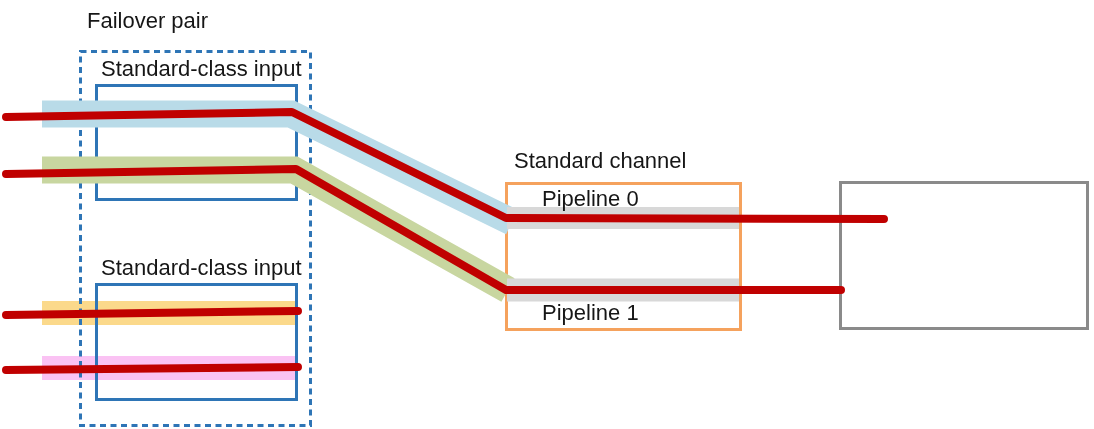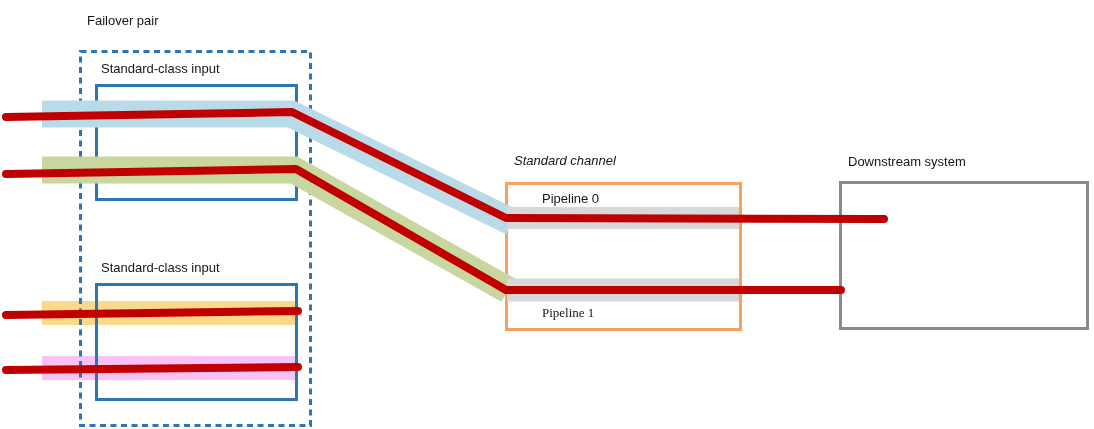--- a/index.html
+++ b/index.html
@@ -18,21 +18,21 @@
     width: 1094px; height: 429px;
     pointer-events: none;
   }
   .box { position: absolute; background: transparent; }
   .box.input    { border: 3px solid #2e75b6; }
   .box.channel  { border: 3px solid #f5a25d; }
   .box.system   { border: 3px solid #8a8a8a; }
   .label {
     position: absolute;
     white-space: nowrap;
-    font-size: 13px;
+    font-size: 22px;
     line-height: 21px;
     color: #161616;
   }
 </style>
 </head>
 <body>
 
 <div class="canvas">
 
   <svg class="layer" viewBox="0 0 1094 429">
@@ -55,18 +55,17 @@
     <line x1="507" y1="290" x2="739" y2="290" stroke="#d8d8d8" stroke-width="23"></line>
     <polyline points="6,117 292,112 506,218 884,219" fill="none" stroke="#c00000" stroke-width="8" stroke-linecap="round" stroke-linejoin="round"></polyline>
     <polyline points="6,174 296,169 506,290 841,290" fill="none" stroke="#c00000" stroke-width="8" stroke-linecap="round" stroke-linejoin="round"></polyline>
     <line x1="6" y1="315" x2="298" y2="311" stroke="#c00000" stroke-width="8" stroke-linecap="round"></line>
     <line x1="6" y1="370" x2="298" y2="367" stroke="#c00000" stroke-width="8" stroke-linecap="round"></line>
   </svg>
 
   <div class="label" style="left:87px; top:10px;">Failover pair</div>
   <div class="label" style="left:101px; top:58px;">Standard-class input</div>
   <div class="label" style="left:101px; top:257px;">Standard-class input</div>
-  <div class="label" style="left:514px; top:150px;font-style:italic;">Standard channel</div>
+  <div class="label" style="left:514px; top:150px;">Standard channel</div>
   <div class="label" style="left:542px; top:188px;">Pipeline 0</div>
-  <div class="label" style="left:542px; top:302px;font-family:Liberation Serif, serif;">Pipeline 1</div>
-  <div class="label" style="left:848px; top:151px;">Downstream system</div>
+  <div class="label" style="left:542px; top:302px;">Pipeline 1</div>
 
 </div>
 
 </body></html>

